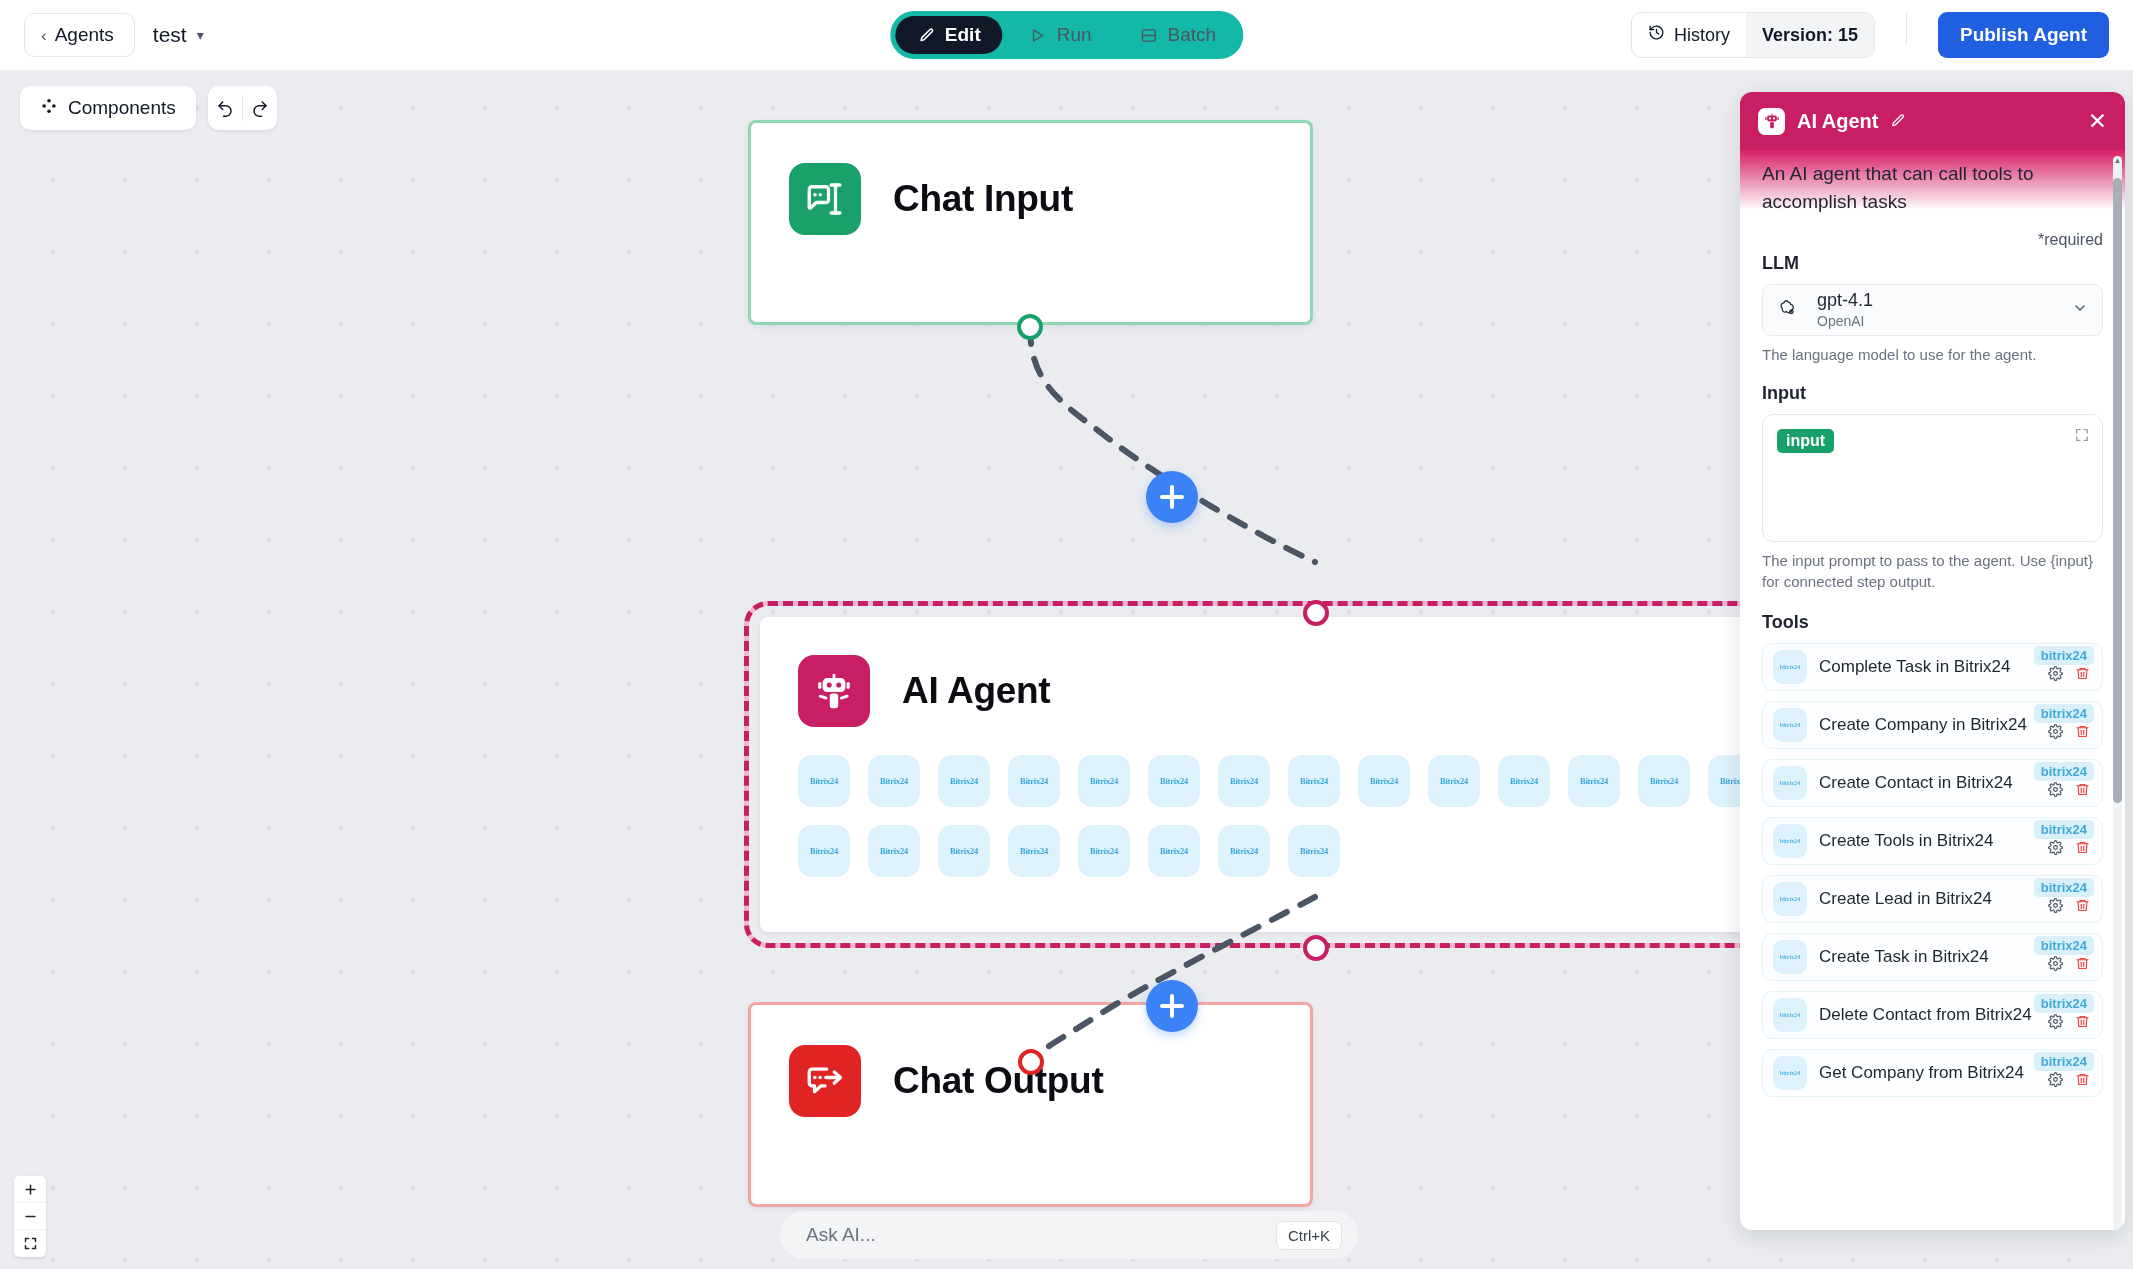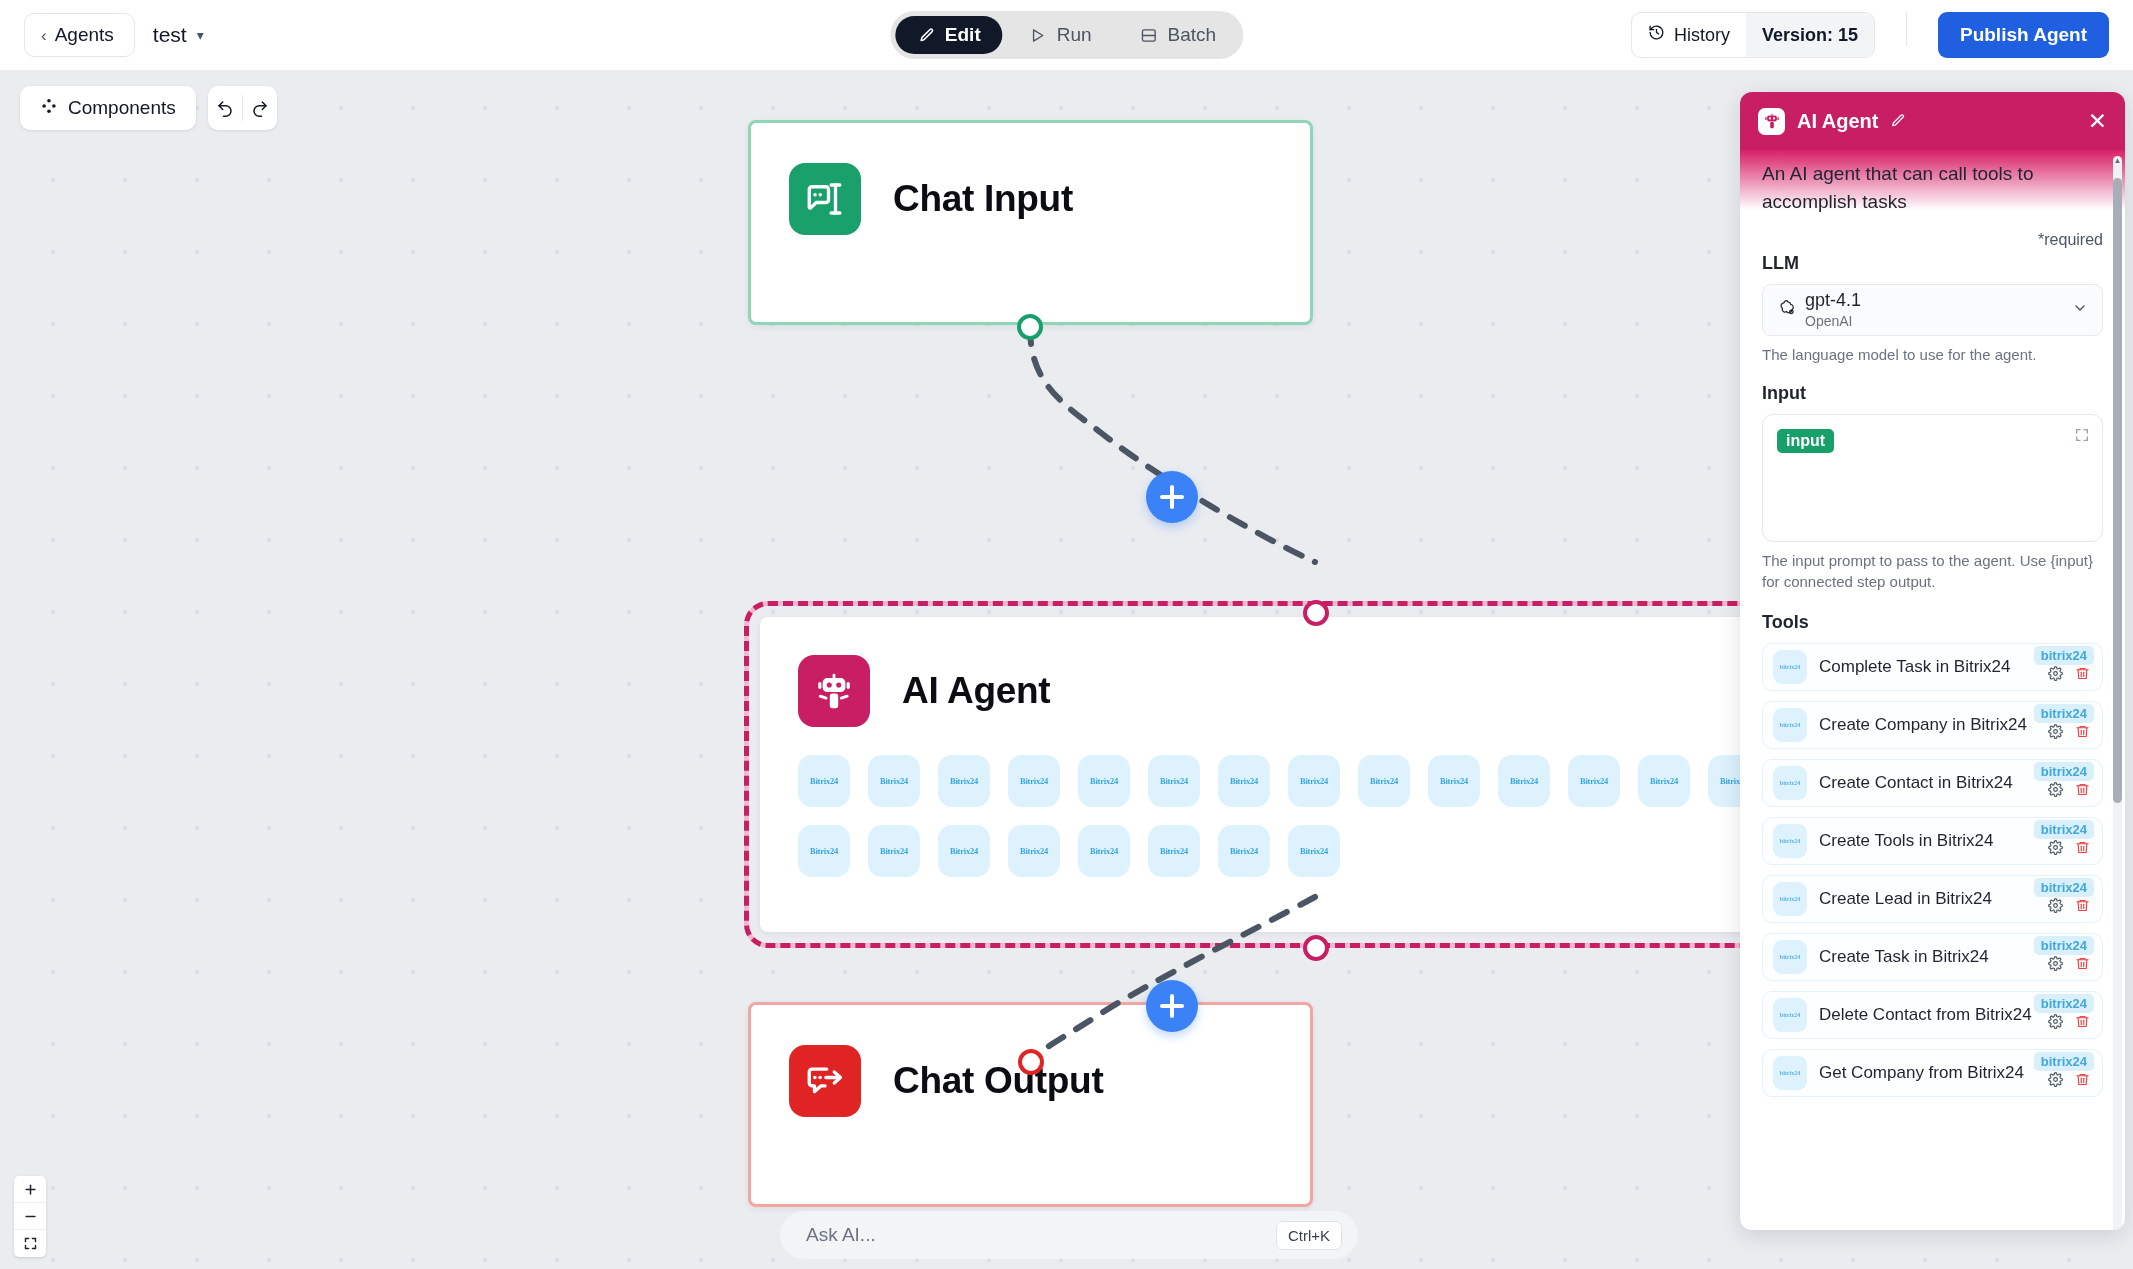--- a/index.html
+++ b/index.html
@@ -24,21 +24,21 @@
     border: 1px solid #e3e6ea; border-radius: 10px; background: #fff;
     font-size: 19px; color: #111827; cursor: pointer; font-weight: 400;
   }
   .chev-left { font-size: 17px; color: #4b5563; line-height: 1; }
   .proj-name { display: flex; align-items: center; gap: 10px; font-size: 21px; color: #111827; cursor: pointer; text-align: right; }
   .chev-down-sm { font-size: 14px; color: #4b5563; }
 
   .tb-center {
     position: absolute; left: 50%; transform: translateX(-50%);
     display: flex; align-items: flex-end; gap: 4px;
-    background: #e5e5e5; border-radius: 999px; padding: 5px; height: 48px;
+    background: #14b8a6; border-radius: 999px; padding: 5px; height: 48px;
   }
   .mode-btn {
     display: flex; align-items: center; gap: 9px;
     height: 38px; padding: 0 22px; border-radius: 999px;
     font-size: 19px; color: #4b5563; cursor: pointer; border: none; background: transparent;
     font-family: inherit;
   }
   .mode-btn.active { background: #111827; color: #ffffff; font-weight: 700; }
   .mode-ico { display: inline-flex; width: 19px; height: 19px; align-items: center; justify-content: center; }
 
@@ -194,21 +194,21 @@
     font-size: 19px; color: #1f2430; line-height: 1.45;
   }
   .grad-layer {
     position: absolute; top: 0; left: 0; right: 0; height: 60px;
     background: linear-gradient(#d81f67, #ffffff);
   }
   .required { text-align: right; font-size: 16px; color: #4b5563; margin-top: 16px; }
   .field-label { font-size: 18px; font-weight: 700; color: #1f2430; margin-top: 4px; }
   .select-box {
     margin-top: 10px; height: 52px; border: 1px solid #e6e8ec; border-radius: 9px;
-    background: #fafbfc; display: flex; align-items: center; padding: 0 14px; gap: 8px; cursor: pointer;
+    background: #fafbfc; display: flex; align-items: center; padding: 0 14px; gap: 20px; cursor: pointer;
   }
   .select-main { flex: 1; }
   .select-title { font-size: 18px; color: #1f2430; line-height: 1.1; }
   .select-sub { font-size: 14px; color: #6b7280; margin-top: 2px; }
   .help-text { font-size: 15px; color: #6b7280; margin-top: 9px; line-height: 1.35; }
   .textarea-box {
     margin-top: 10px; height: 128px; border: 1px solid #e6e8ec; border-radius: 11px;
     background: #fff; padding: 14px 14px; position: relative; cursor: text;
   }
   .token {

